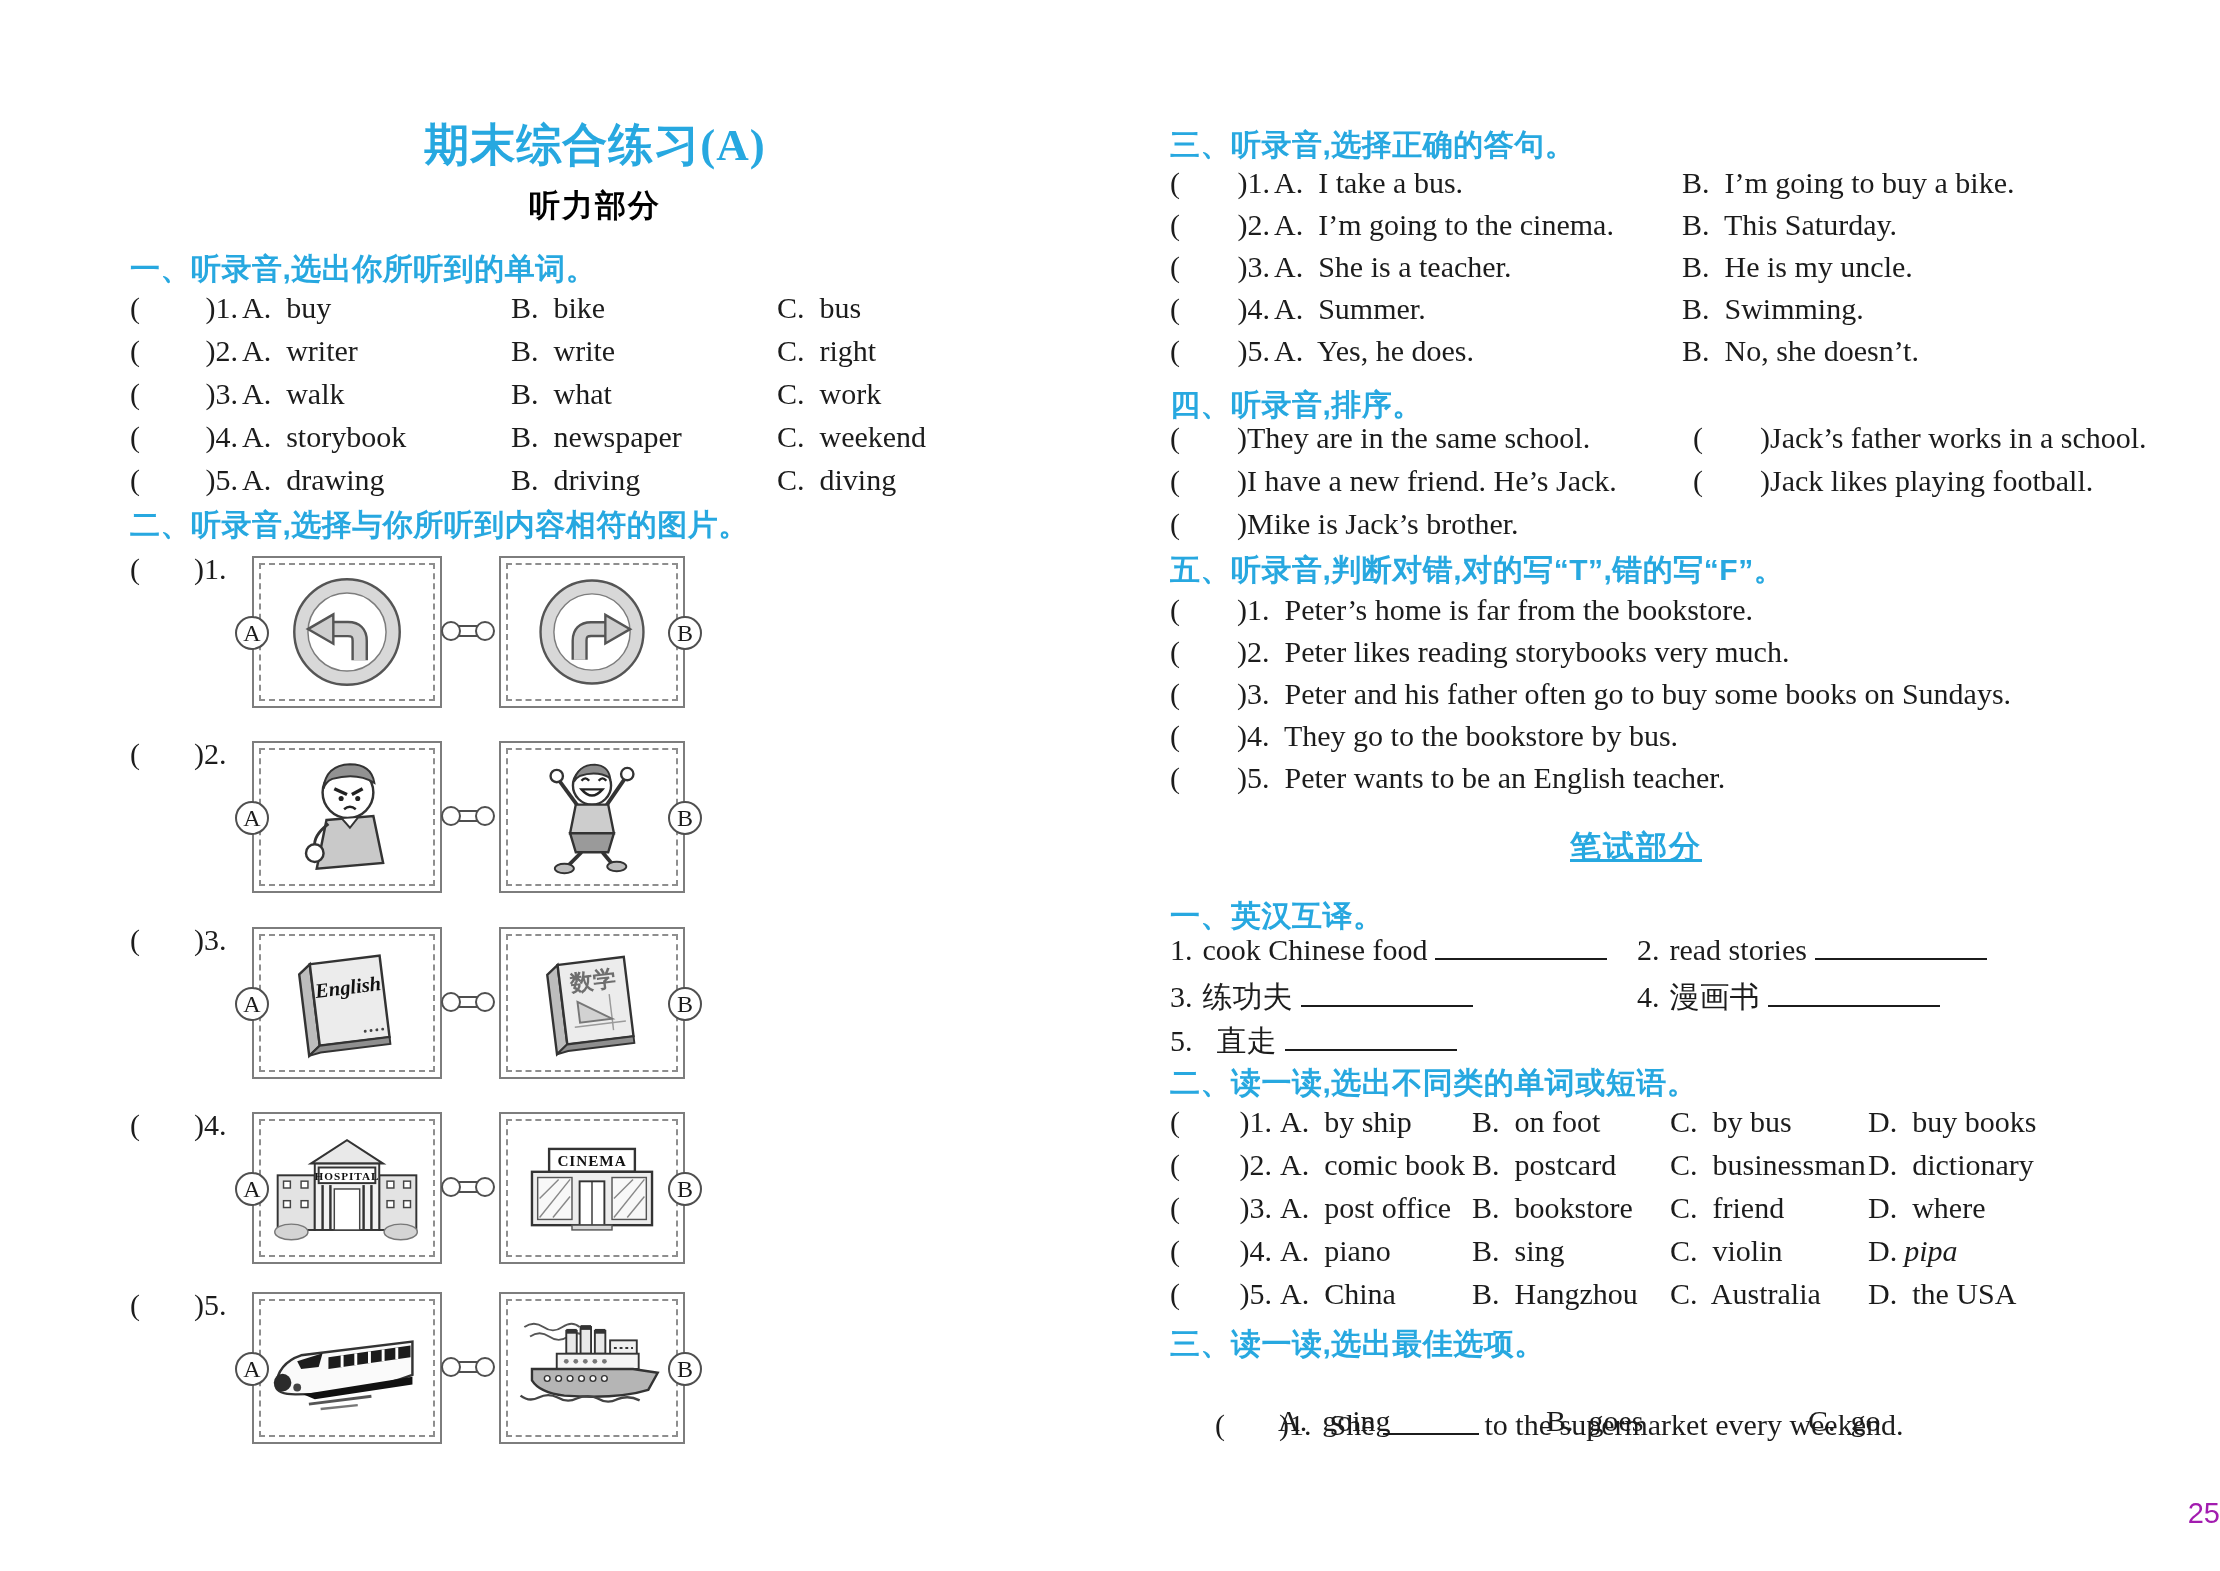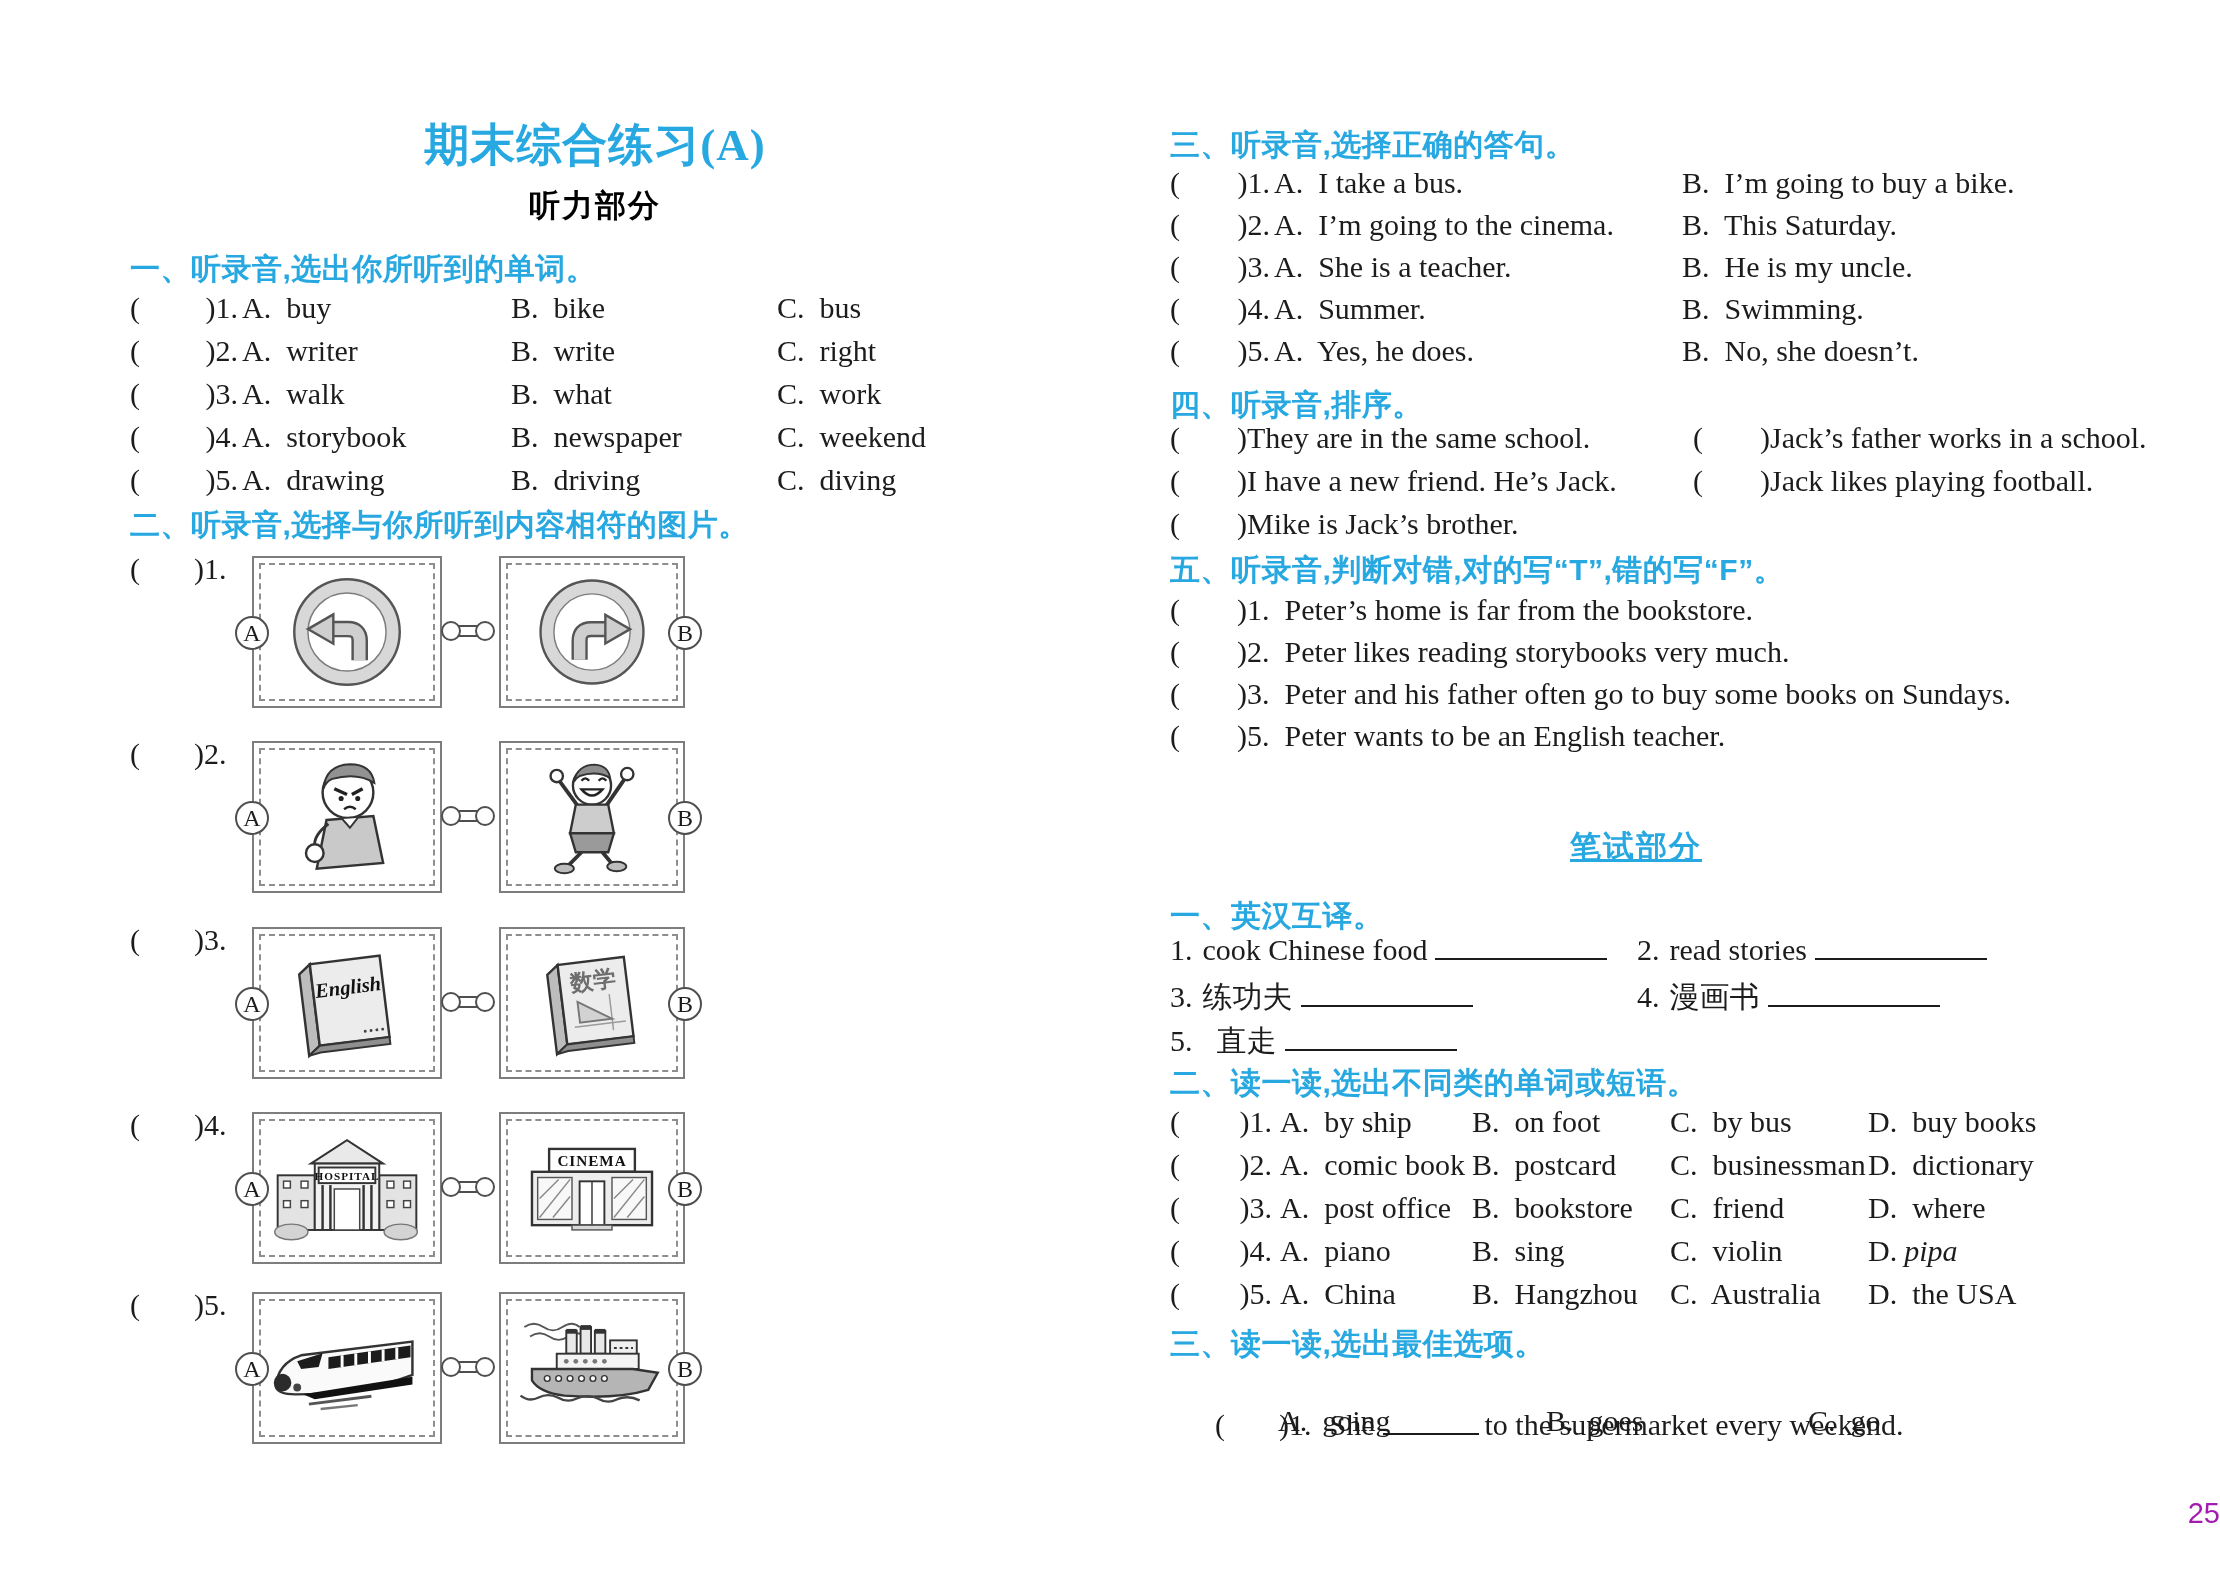--- a/index.html
+++ b/index.html
@@ -420,20 +420,21 @@
         <span class="cell"></span>
       </div>
     </div>
 
     <div class="h-blue" style="top:551px">五、听录音,判断对错,对的写“T”,错的写“F”。</div>
 
     <div class="grid g5" style="top:593px">
       <span class="cell"><span class="po">(</span><span>)1.  Peter’s home is far from the bookstore.</span></span>
       <span class="cell"><span class="po">(</span><span>)2.  Peter likes reading storybooks very much.</span></span>
       <span class="cell"><span class="po">(</span><span>)3.  Peter and his father often go to buy some books on Sundays.</span></span>
+      <span class="cell"><span class="po">(</span><span>)4.  They go to the bookstore by bus.</span></span>
       <span class="cell"><span class="po">(</span><span>)5.  Peter wants to be an English teacher.</span></span>
     </div>
 
     <div class="abs wr-head" style="top:827px">笔试部分</div>
 
     <div class="h-blue" style="top:897px">一、英汉互译。</div>
 
     <div class="grid gw1" style="top:933px">
       <div class="row">
         <span class="cell"><span>1.</span><span style="margin-left:10px">cook Chinese food</span><span class="blank w1"></span></span>

